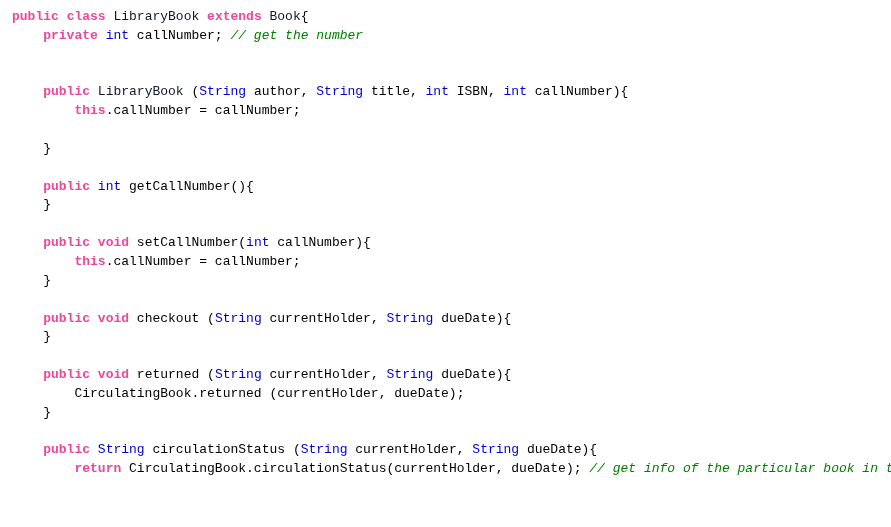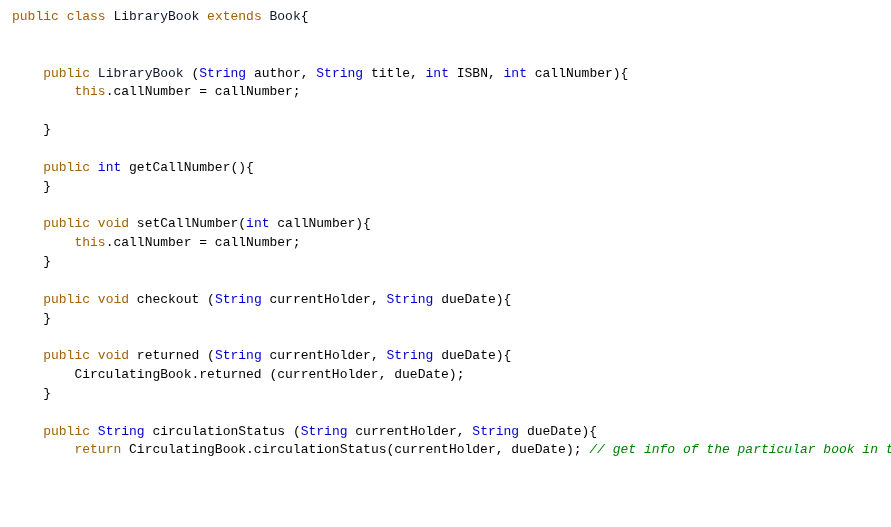--- a/index.html
+++ b/index.html
@@ -20,32 +20,33 @@
       background: #ffffff;
       width: 891px;
       height: 527px;
       padding: 8px 12px;
       overflow: hidden;
     }
     .code-line {
       white-space: pre;
       display: block;
     }
-    .kw { color: #a16207; font-weight: normal; } 
+    .kw { color: #ec4899; font-weight: bold; } 
     .kw-blue { color: #0000cc; }
     .comment { color: #008000; font-style: italic; }
     .classname { color: #0f172a; }
   </style>
 </head>
 <body>
 
 <div class="code-editor">
 
   <span class="code-line"><span class="kw">public</span> <span class="kw">class</span> <span class="classname">LibraryBook</span> <span class="kw">extends</span> <span class="classname">Book</span>{</span>
 
+  <span class="code-line">    <span class="kw">private</span> <span class="kw-blue">int</span> callNumber; <span class="comment">// get the number</span></span>
 
   <span class="code-line"> </span>
 
   <span class="code-line"> </span>
 
   <span class="code-line">    <span class="kw">public</span> <span class="classname">LibraryBook</span> (<span class="kw-blue">String</span> author, <span class="kw-blue">String</span> title, <span class="kw-blue">int</span> ISBN, <span class="kw-blue">int</span> callNumber){</span>
 
 
   <span class="code-line">        <span class="kw">this</span>.callNumber = callNumber;</span>
 

